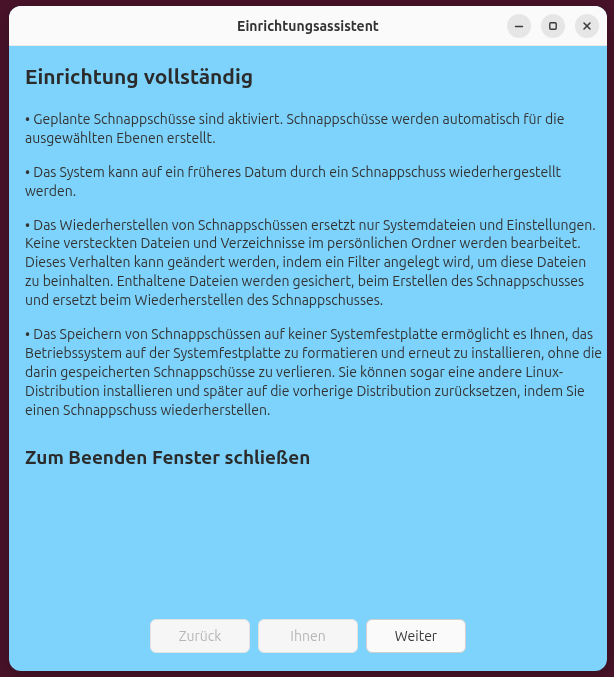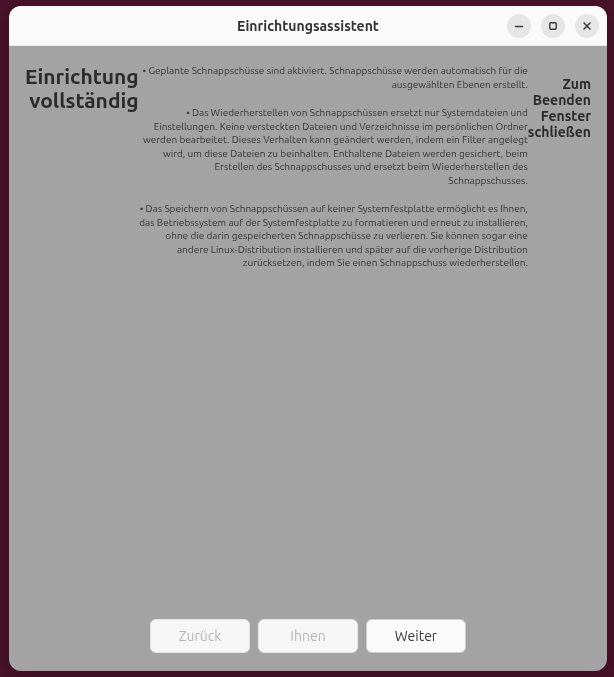--- a/index.html
+++ b/index.html
@@ -9,21 +9,21 @@
       font-family: Ubuntu, "Segoe UI", Cantarell, sans-serif;
       background: #4a1329;
       overflow: hidden;
     }
     .window {
       position: absolute;
       top: 6px;
       left: 9px;
       width: 598px;
       height: 665px;
-      background: #a3a3a3;
+      background: #7dd3fc;
       border-radius: 12px;
       box-shadow: 0 4px 20px rgba(0,0,0,0.3);
       display: flex;
       flex-direction: column;
       overflow: hidden;
     }
     .titlebar {
       height: 40px;
       display: flex;
       align-items: center;
@@ -52,40 +52,39 @@
       border: none;
       background: #e6e6e6;
       cursor: pointer;
       display: flex;
       align-items: center;
       justify-content: center;
     }
     .win-btn svg { width: 12px; height: 12px; }
     .content {
       flex: 1;
-      padding: 18px 16px 14px 16px;
+      padding: 18px 4px 14px 16px;
       overflow: hidden;
       display: flex;
-      flex-direction: row;
-      text-align: right;
+      flex-direction: column;
     }
     .page-title {
       font-size: 21px;
       font-weight: 700;
       color: #2b2b2b;
       margin-bottom: 22px;
     }
     .body-text p {
-      font-size: 10px;
+      font-size: 14px;
       line-height: 1.35;
       color: #333;
       margin-bottom: 15px;
     }
     .closing {
-      font-size: 14px;
+      font-size: 19px;
       font-weight: 700;
       color: #2b2b2b;
       margin-top: 12px;
     }
     .footer {
       padding: 12px 0 18px 0;
       display: flex;
       justify-content: center;
       gap: 8px;
     }
@@ -130,20 +129,21 @@
             <line x1="9" y1="3" x2="3" y2="9" stroke="#3a3a3a" stroke-width="1.5" stroke-linecap="round"></line>
           </svg>
       </button>
     </div>
   </div>
 
   <div class="content">
     <h1 class="page-title">Einrichtung vollständig</h1>
     <div class="body-text">
       <p>• Geplante Schnappschüsse sind aktiviert. Schnappschüsse werden automatisch für die ausgewählten Ebenen erstellt.</p>
+      <p>• Das System kann auf ein früheres Datum durch ein Schnappschuss wiederhergestellt werden.</p>
       <p>• Das Wiederherstellen von Schnappschüssen ersetzt nur Systemdateien und Einstellungen. Keine versteckten Dateien und Verzeichnisse im persönlichen Ordner werden bearbeitet. Dieses Verhalten kann geändert werden, indem ein Filter angelegt wird, um diese Dateien zu beinhalten. Enthaltene Dateien werden gesichert, beim Erstellen des Schnappschusses und ersetzt beim Wiederherstellen des Schnappschusses.</p>
       <p>• Das Speichern von Schnappschüssen auf keiner Systemfestplatte ermöglicht es Ihnen, das Betriebssystem auf der Systemfestplatte zu formatieren und erneut zu installieren, ohne die darin gespeicherten Schnappschüsse zu verlieren. Sie können sogar eine andere Linux-Distribution installieren und später auf die vorherige Distribution zurücksetzen, indem Sie einen Schnappschuss wiederherstellen.</p>
     </div>
     <div class="closing">Zum Beenden Fenster schließen</div>
   </div>
 
   <div class="footer">
     <button class="btn" disabled="">Zurück</button>
     <button class="btn" disabled="">Ihnen</button>
     <button class="btn">Weiter</button>

